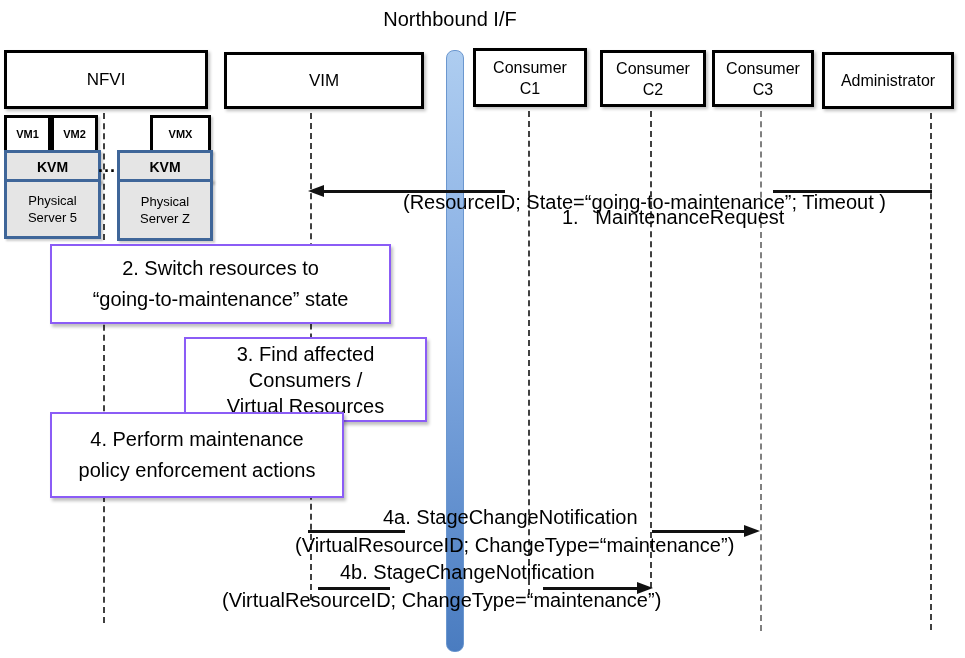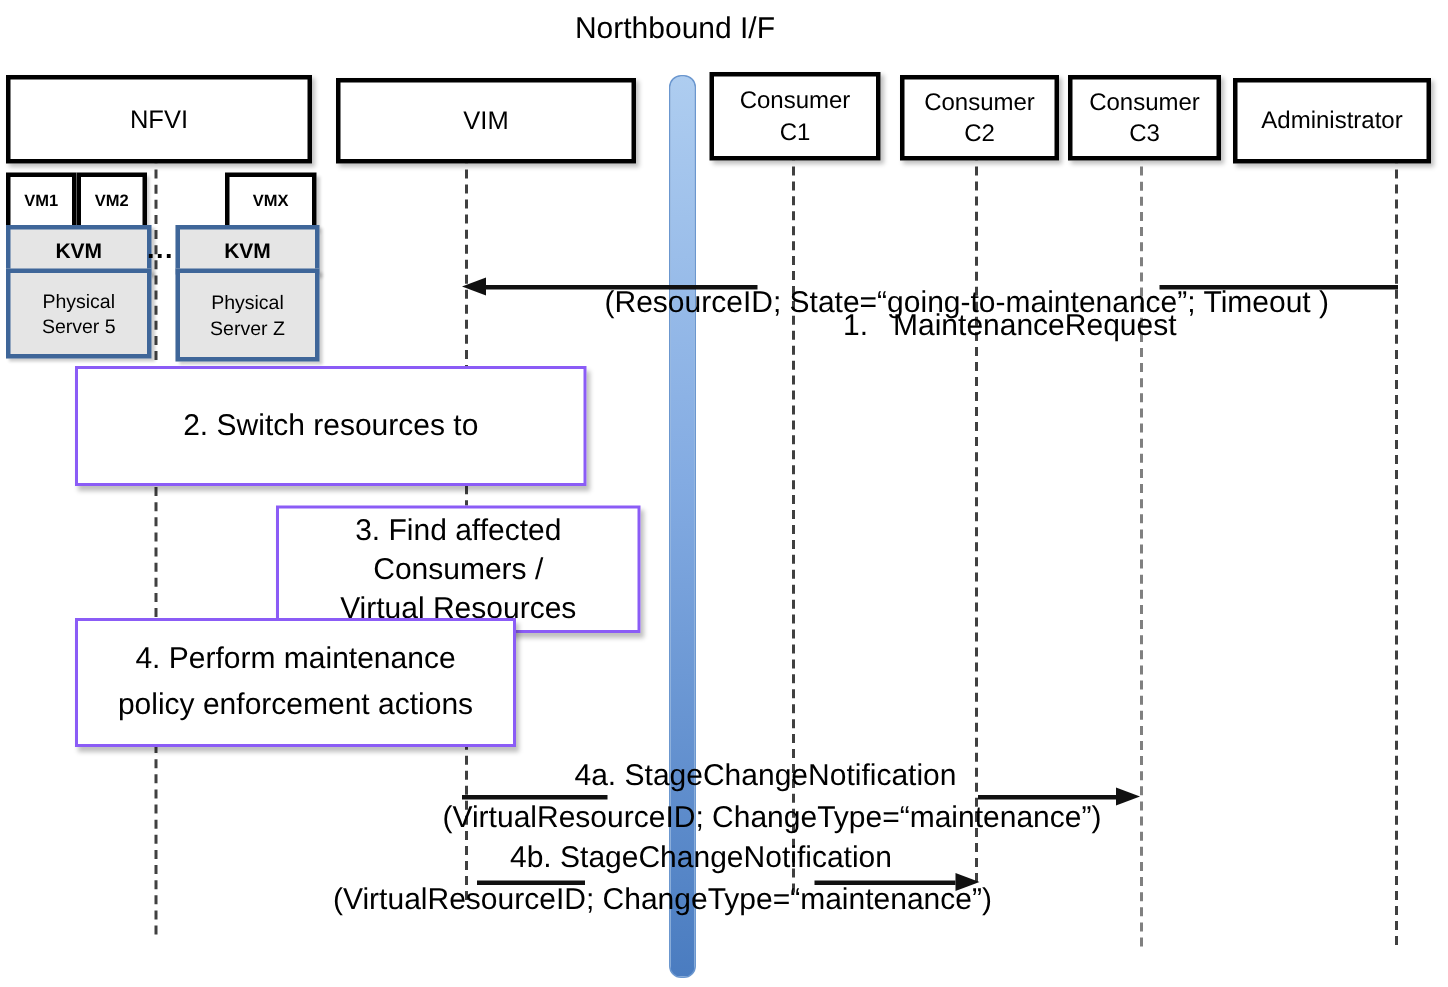--- a/index.html
+++ b/index.html
@@ -146,20 +146,21 @@
     <span>Physical</span>
     <span>Server 5</span>
   </div>
   <div class="bluebox" id="psz">
     <span>Physical</span>
     <span>Server Z</span>
   </div>
 
   <div class="stepbox" id="step2">
     <span>2. Switch resources to</span>
+    <span>“going-to-maintenance” state</span>
   </div>
   <div class="stepbox" id="step3">
     <span>3. Find affected</span>
     <span>Consumers /</span>
     <span>Virtual Resources</span>
   </div>
   <div class="stepbox" id="step4">
     <span>4. Perform maintenance</span>
     <span>policy enforcement actions</span>
   </div>

